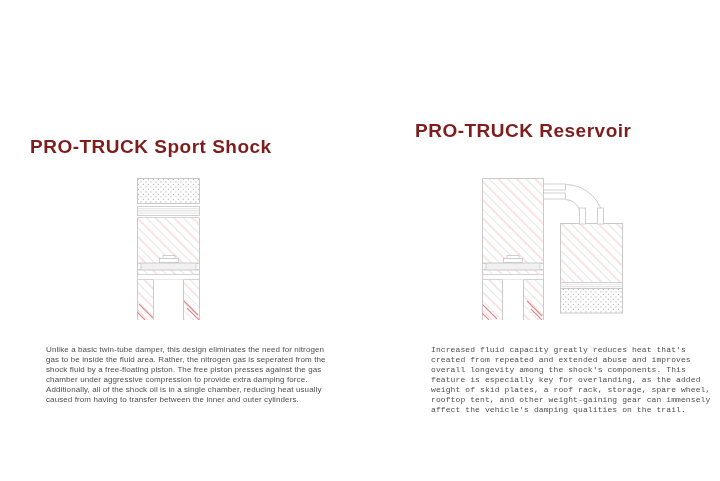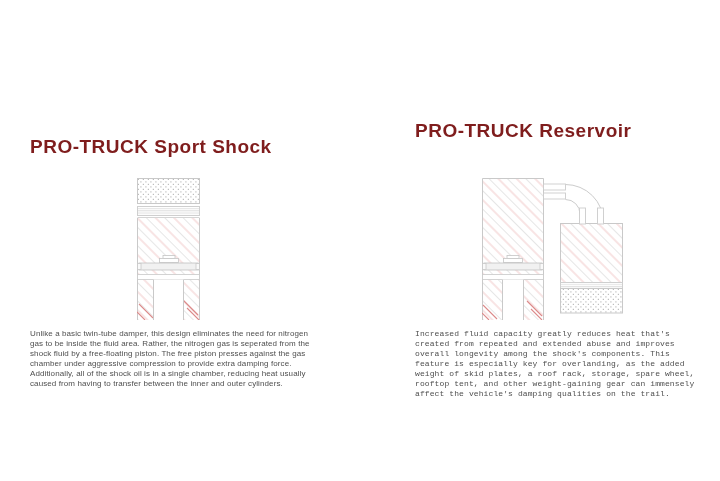--- a/index.html
+++ b/index.html
@@ -19,21 +19,21 @@
     font-weight: 700;
     letter-spacing: 0.5px;
     color: #7f1d1d;
     line-height: 1;
     white-space: nowrap;
   }
   .title-left  { left: 30px;  top: 137px; }
   .title-right { left: 415px; top: 121px; }
   .desc {
     position: absolute;
-    margin: 0;
+    margin: 16px;
     font-size: 8px;
     line-height: 10px;
     letter-spacing: 0.1px;
     color: #4f4f4f;
   }
   .desc-left  { left: 30px;  top: 329px; width: 288px; }
   .desc-right { left: 415px; top: 329px; width: 292px; font-family: Liberation Mono, monospace; }
   .diagram { position: absolute; }
   .diagram-left  { left: 137px; top: 178px; }
   .diagram-right { left: 482px; top: 178px; }

